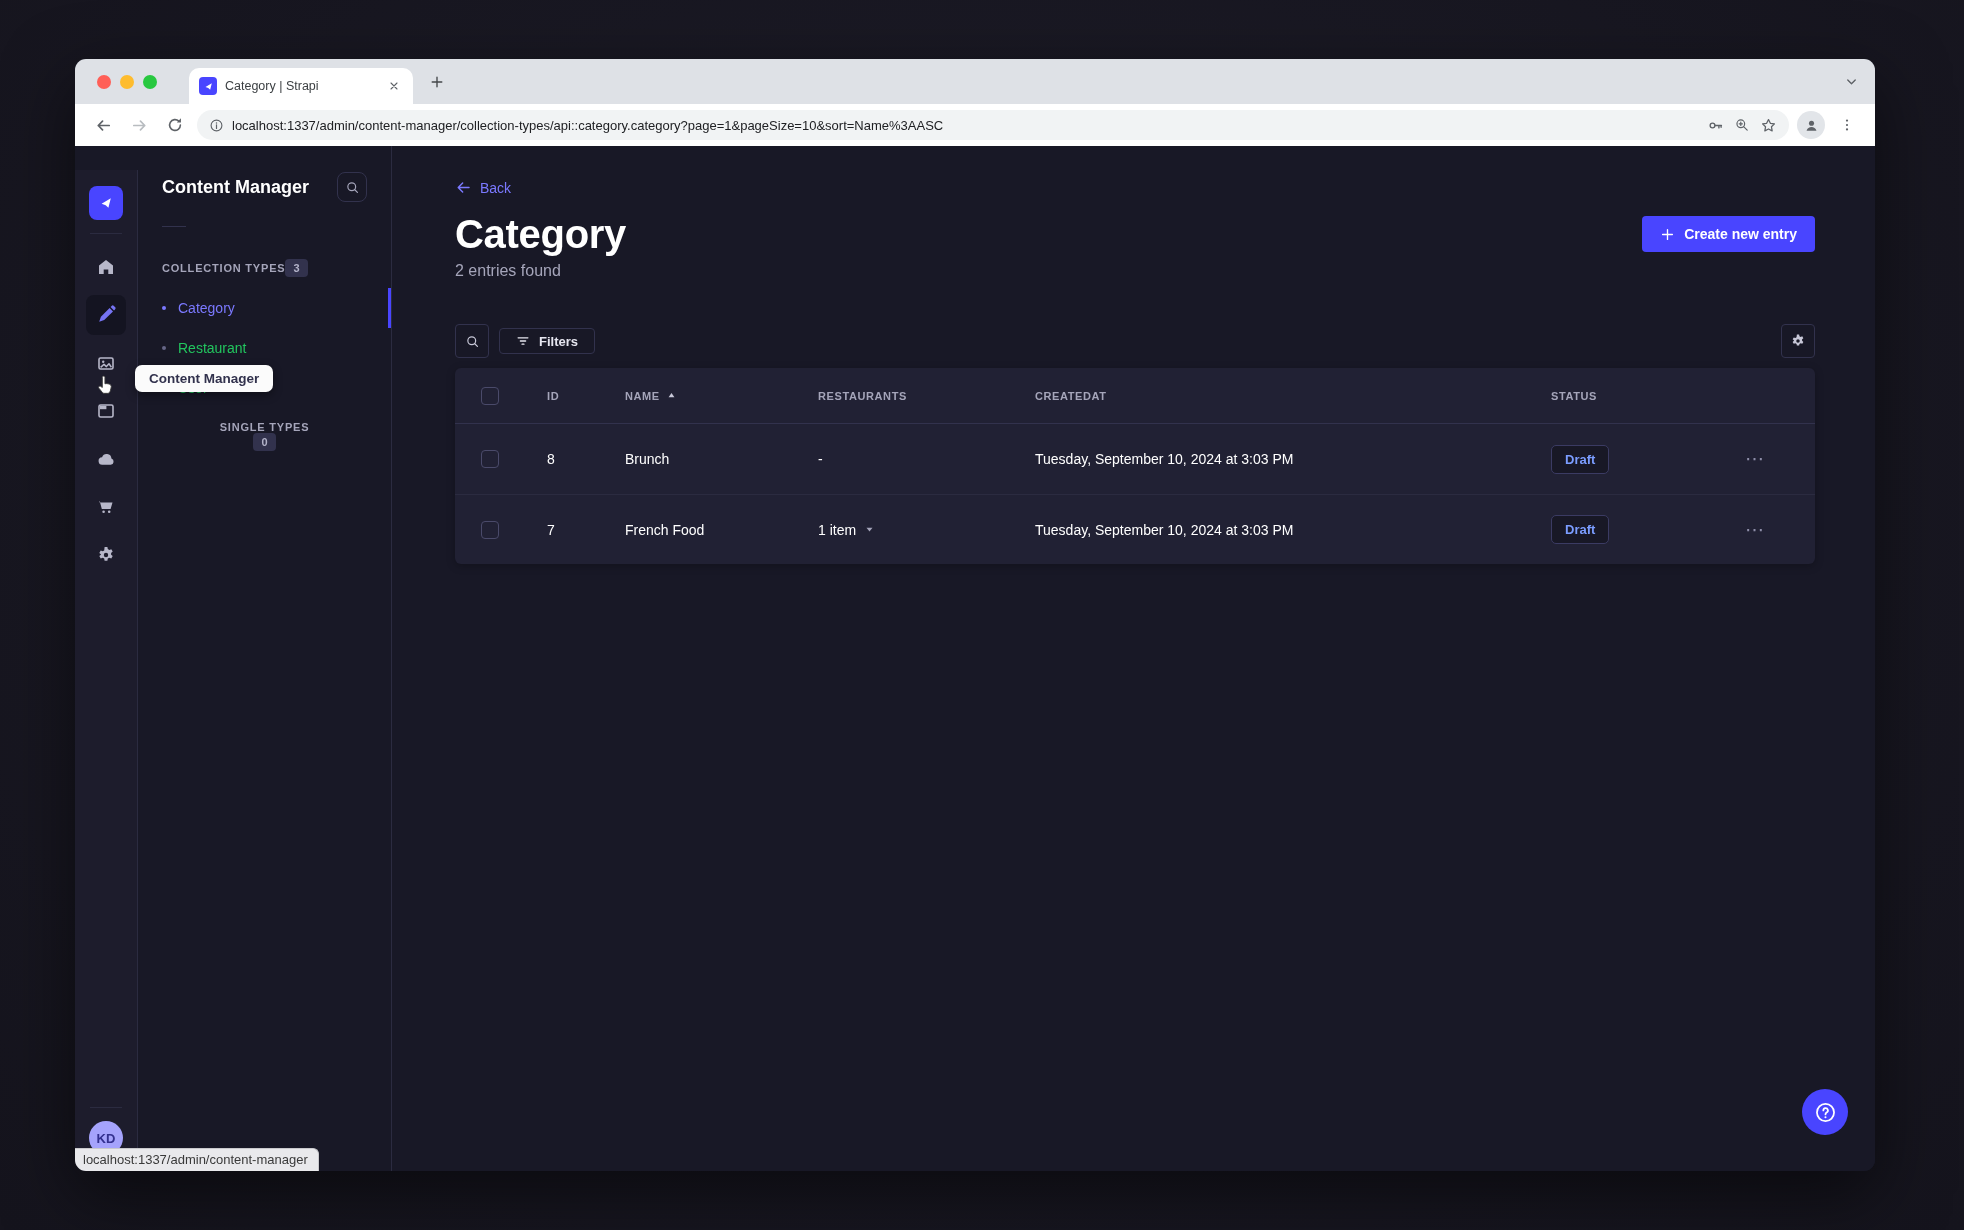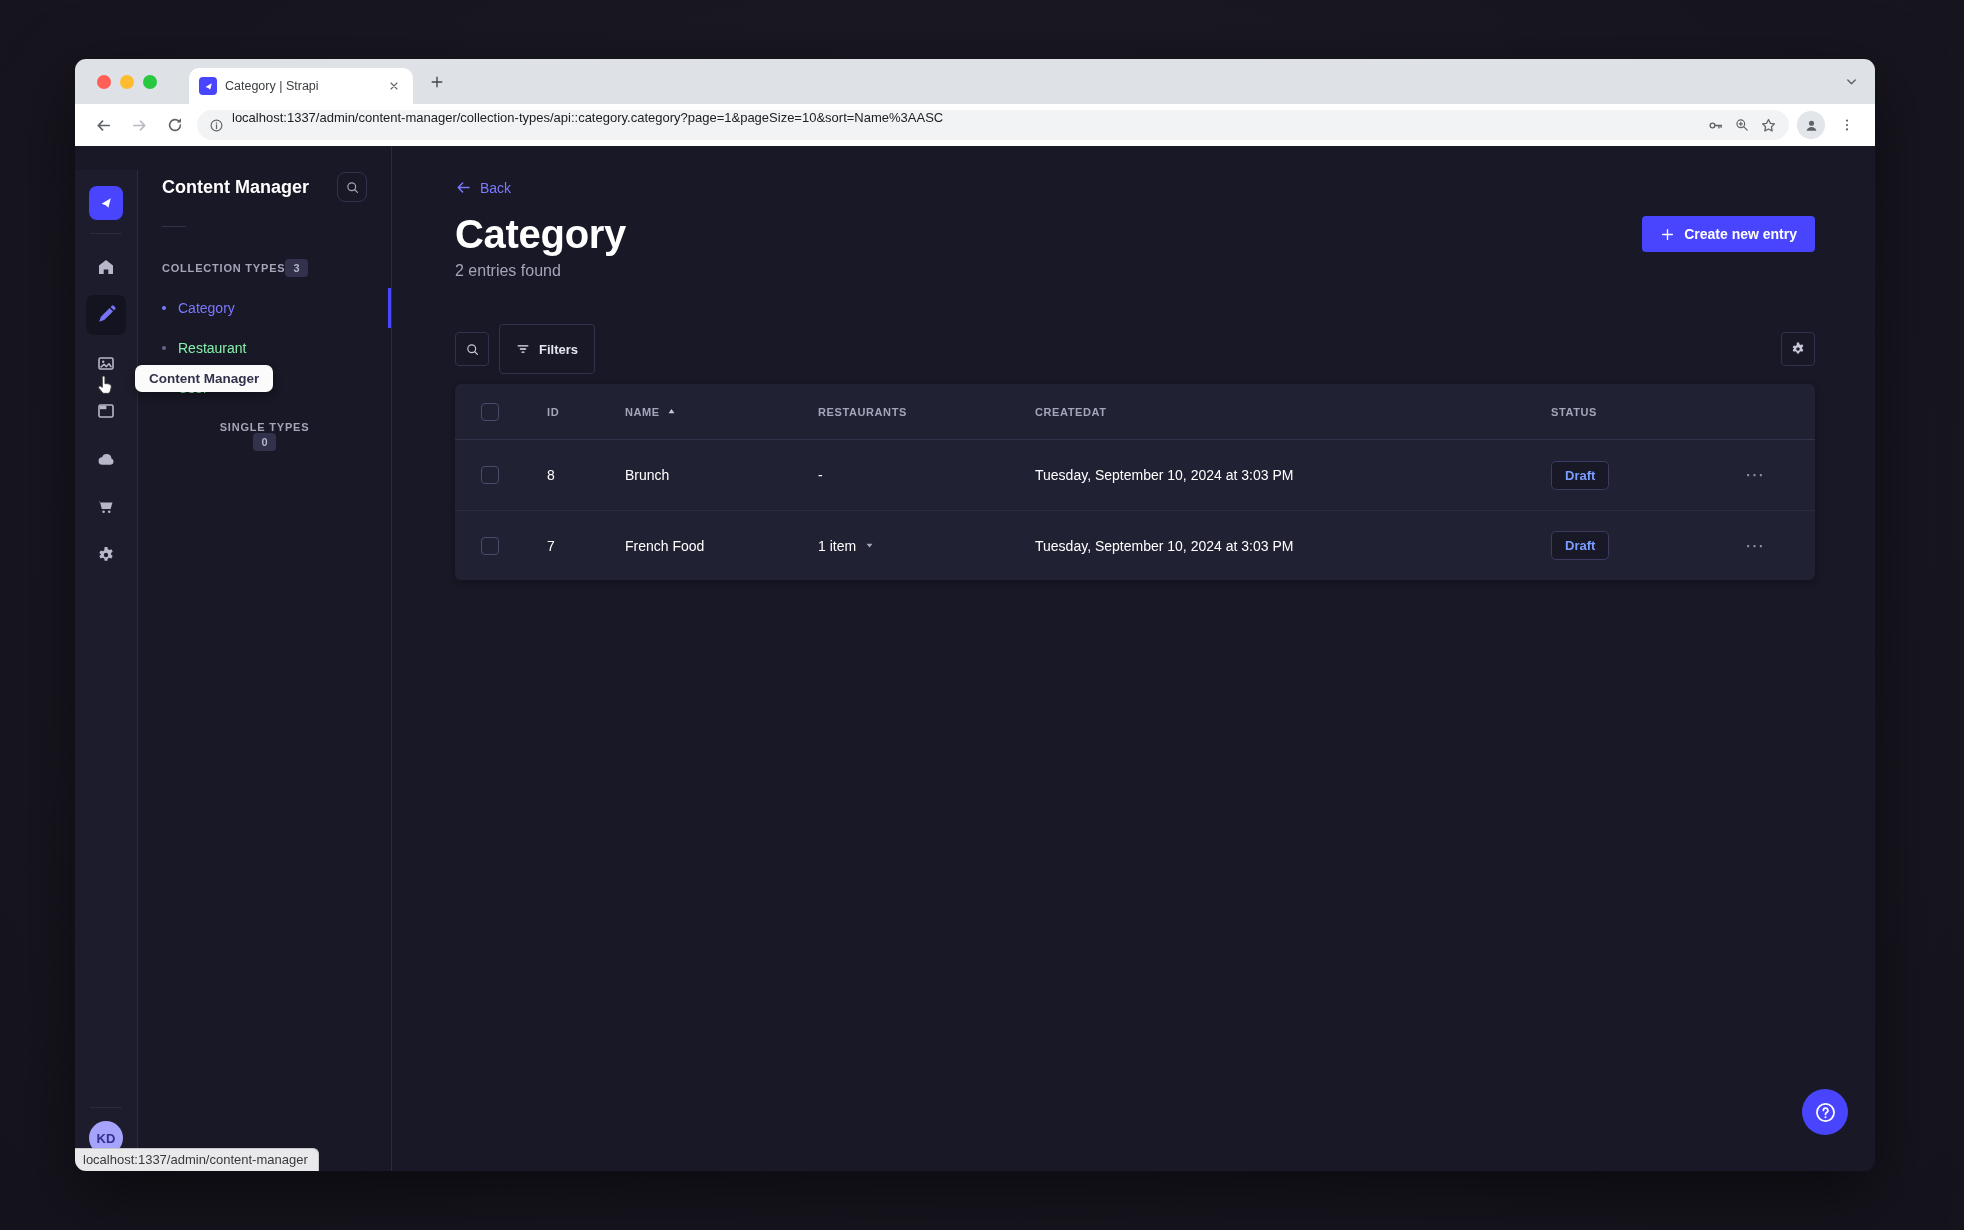--- a/index.html
+++ b/index.html
@@ -17,21 +17,21 @@
   .favicon { width:18px; height:18px; border-radius:4px; background:#4945ff; display:flex; align-items:center; justify-content:center; flex:none; }
   .tab-title { flex:1; font-size:12.5px; color:#3c4043; margin:0 8px; white-space:nowrap; overflow:hidden; }
   .tab-close { width:18px; height:18px; color:#5f6368; display:flex; align-items:center; justify-content:center; border-radius:50%; flex:none; }
   .newtab { width:28px; height:28px; margin-left:10px; display:flex; align-items:center; justify-content:center; color:#44474a; border-radius:50%; }
   .strip-chevron { position:absolute; right:16px; top:0; height:45px; display:flex; align-items:center; color:#5f6368; }
 
   
   .toolbar { height:42px; background:#ffffff; display:flex; align-items:center; padding:0 14px; gap:8px; }
   .nav-ic { width:28px; height:28px; display:flex; align-items:center; justify-content:center; color:#5f6368; border-radius:50%; flex:none; }
   .nav-ic.disabled { color:#b8bcc0; }
-  .omnibox { flex:1; height:30px; background:#f1f3f4; border-radius:15px; display:flex; padding:0 12px; min-width:0; }
+  .omnibox { flex:1; height:30px; background:#f1f3f4; border-radius:15px; display:flex; align-items:center; padding:0 12px; min-width:0; }
   .omni-url { flex:1; font-size:13px; color:#202124; white-space:nowrap; overflow:hidden; margin-left:8px; }
   .omni-ic { color:#5f6368; display:flex; align-items:center; flex:none; margin-left:10px; }
   .profile { width:28px; height:28px; border-radius:50%; background:#e2e5e9; display:flex; align-items:center; justify-content:center; color:#5f6368; flex:none; }
 
   
   .app { display:flex; height:calc(100% - 87px); background:#181826; position:relative; }
 
   
   .rail { width:63px; background:#1d1c2c; border-right:1px solid #2b2b40; display:flex; flex-direction:column; align-items:center; padding:16px 0 16px; flex:none;margin-top:24px; }
   .logo-btn { width:34px; height:34px; border-radius:8px; background:#4945ff; display:flex; align-items:center; justify-content:center; margin-bottom:13px; }
@@ -44,37 +44,37 @@
   
   .panel { width:254px; background:#181826; border-right:1px solid #2b2b40; padding-top:26px; position:relative; flex:none; }
   .panel-head { display:flex; align-items:center; justify-content:space-between; padding:0 24px; }
   .panel-title { color:#ffffff; font-size:18px; font-weight:700; }
   .panel-search { width:30px; height:30px; border:1px solid #32324d; border-radius:8px; background:transparent; display:flex; align-items:center; justify-content:center; color:#a5a5ba; }
   .panel-div { width:24px; height:1px; background:#32324d; margin:24px 0 0 24px; }
   .section-row { display:flex; align-items:center; justify-content:flex-start; padding:0 24px; margin-top:30px; height:22px; }
   .section-label { color:#a5a5ba; font-size:11px; font-weight:700; letter-spacing:.8px; }
   .section-badge { background:#32324d; color:#b3b3c9; font-size:11px; font-weight:600; border-radius:4px; padding:3px 8px; }
   .nav-items { margin-top:9px; list-style:none; }
-  .nav-item { height:40px; display:flex; align-items:center; padding-left:24px; color:#86efac; font-size:14px; cursor:default; }
+  .nav-item { height:40px; display:flex; align-items:center; padding-left:24px; color:#22c55e; font-size:14px; cursor:default; }
   .nav-item .bullet { width:4px; height:4px; border-radius:50%; background:#666687; margin-right:12px; flex:none; }
   .nav-item.active { color:#7b79ff; }
   .nav-item.active .bullet { background:#7b79ff; }
   .active-indicator { position:absolute; right:0; top:142px; width:3px; height:40px; background:#4945ff; }
   .section-row.second { margin-top:13px;flex-direction:column; }
 
   
   .main { flex:1; padding:30px 60px 0 63px; min-width:0; }
   .back-row { display:flex; align-items:flex-end; gap:8px; color:#7b79ff; font-size:14px; height:20px; width:fit-content; }
   .title-row { display:flex; align-items:flex-start; justify-content:space-between; margin-top:14px; }
   .page-title { color:#ffffff; font-size:40px; line-height:48px; font-weight:700; letter-spacing:-.3px; }
   .subtitle { color:#a5a5ba; font-size:16px; margin-top:4px; }
   .create-btn { margin-top:6px; height:36px; background:#4945ff; border:none; border-radius:4px; color:#ffffff; font-size:14px; font-weight:600; display:flex; align-items:center; gap:9px; padding:0 18px; }
   .controls { display:flex; align-items:center; margin-top:44px; gap:10px; }
   .icon-btn { width:34px; height:34px; border:1px solid #32324d; border-radius:4px; background:transparent; display:flex; align-items:center; justify-content:center; color:#c8c8d8; }
-  .filters-btn { height:50px; border:1px solid #32324d; border-radius:4px; background:transparent; color:#e6e6f0; font-size:13px; font-weight:600; display:flex; align-items:center; gap:9px; padding:0 16px; }
+  .filters-btn { height:26px; border:1px solid #32324d; border-radius:4px; background:transparent; color:#e6e6f0; font-size:13px; font-weight:600; display:flex; align-items:center; gap:9px; padding:0 16px; }
   .controls .right { margin-left:auto; }
 
   .table { margin-top:10px; background:#212134; border-radius:6px; box-shadow:0 2px 8px rgba(0,0,0,.25); }
   .thead, .trow { display:grid; grid-template-columns:92px 78px 193px 217px 516px 194px 1fr; align-items:center; }
   .thead { height:56px; border-bottom:1px solid #32324d; }
   .th { color:#a5a5ba; font-size:11px; font-weight:700; letter-spacing:.6px; display:flex; align-items:center; gap:7px; }
   .trow { height:70px; }
   .trow + .trow { border-top:1px solid #2b2b40; }
   .cell { color:#ffffff; font-size:14px; display:flex; align-items:center; gap:8px; }
   .checkbox { width:18px; height:18px; border:1px solid #4a4a6a; border-radius:4px; margin-left:26px; background:transparent; }

